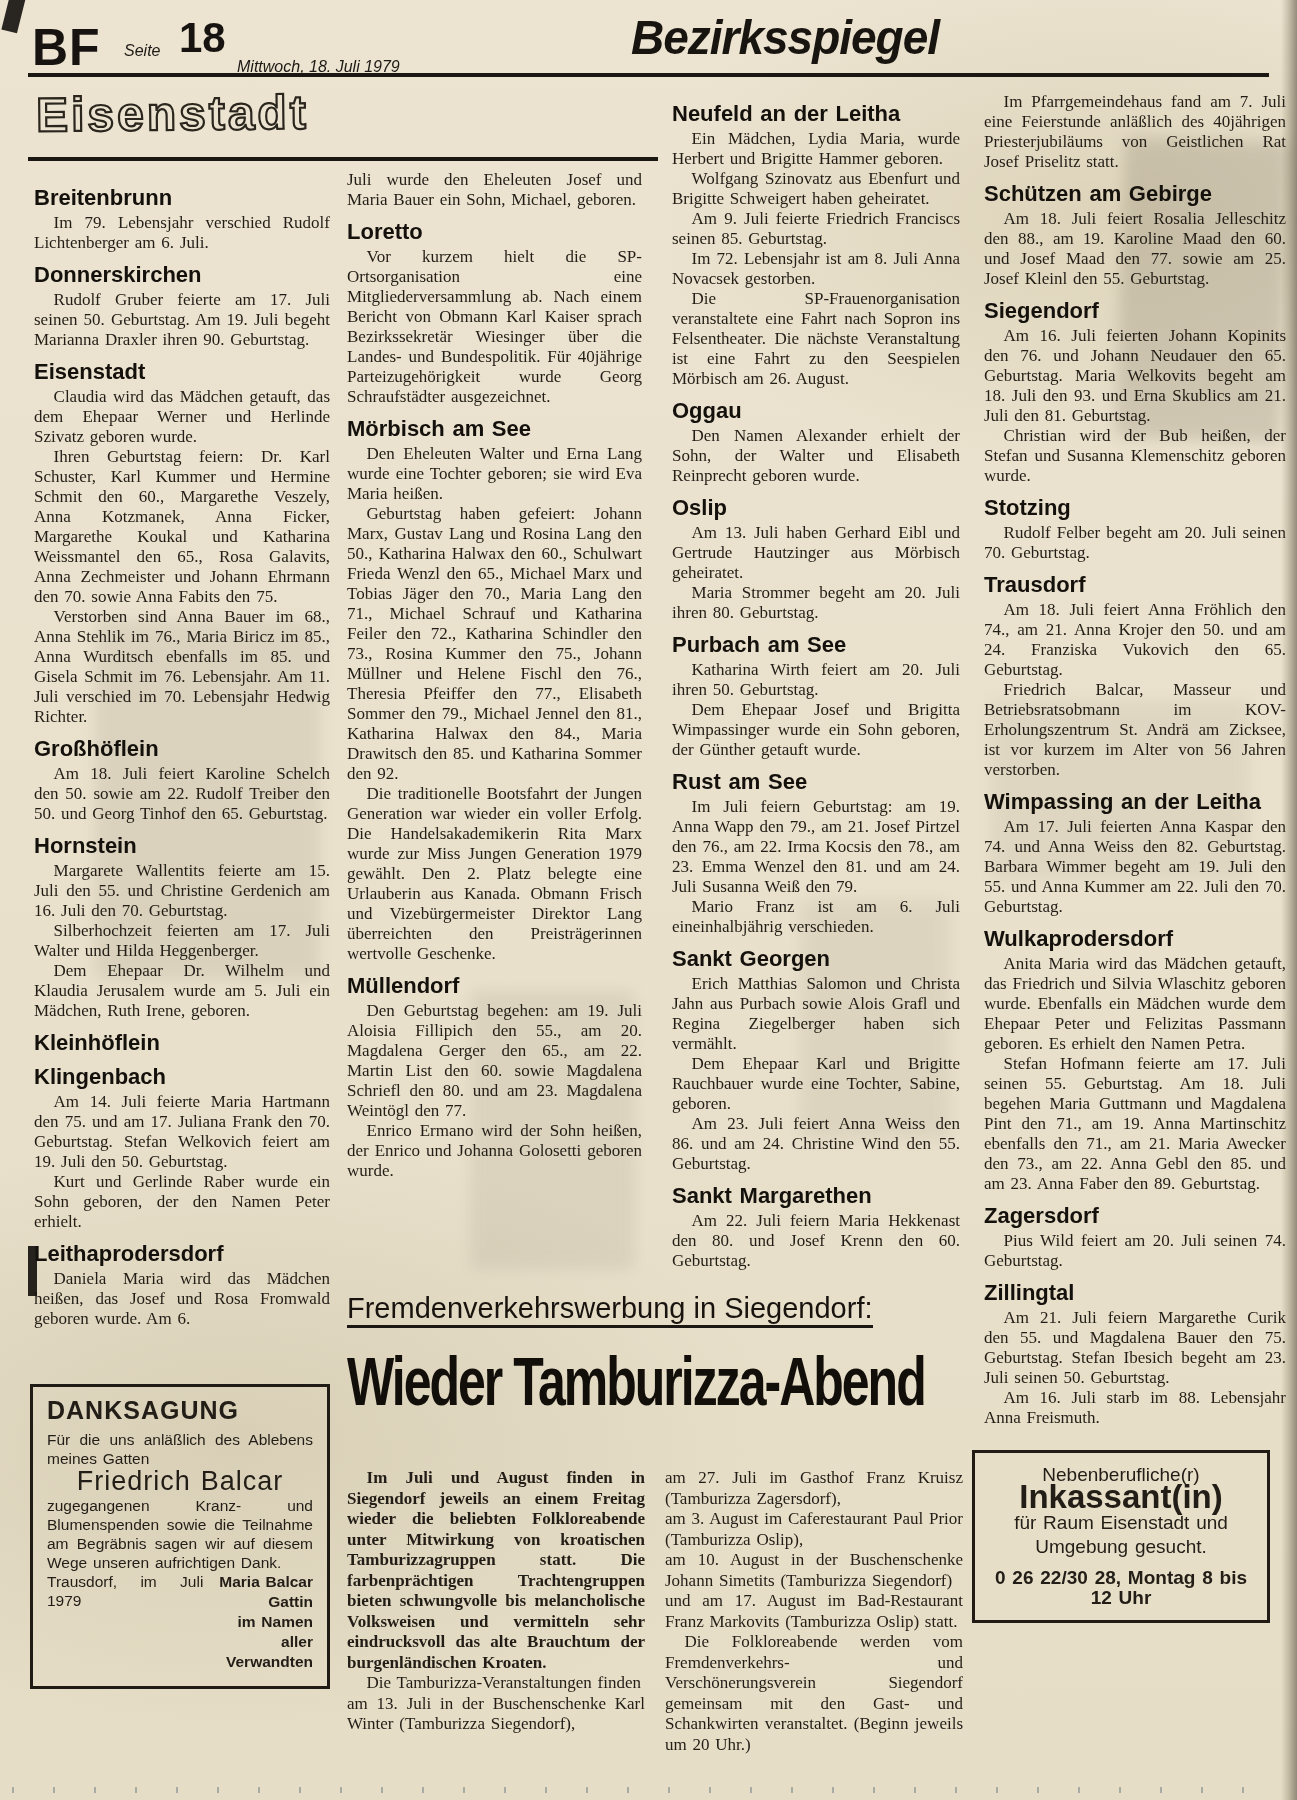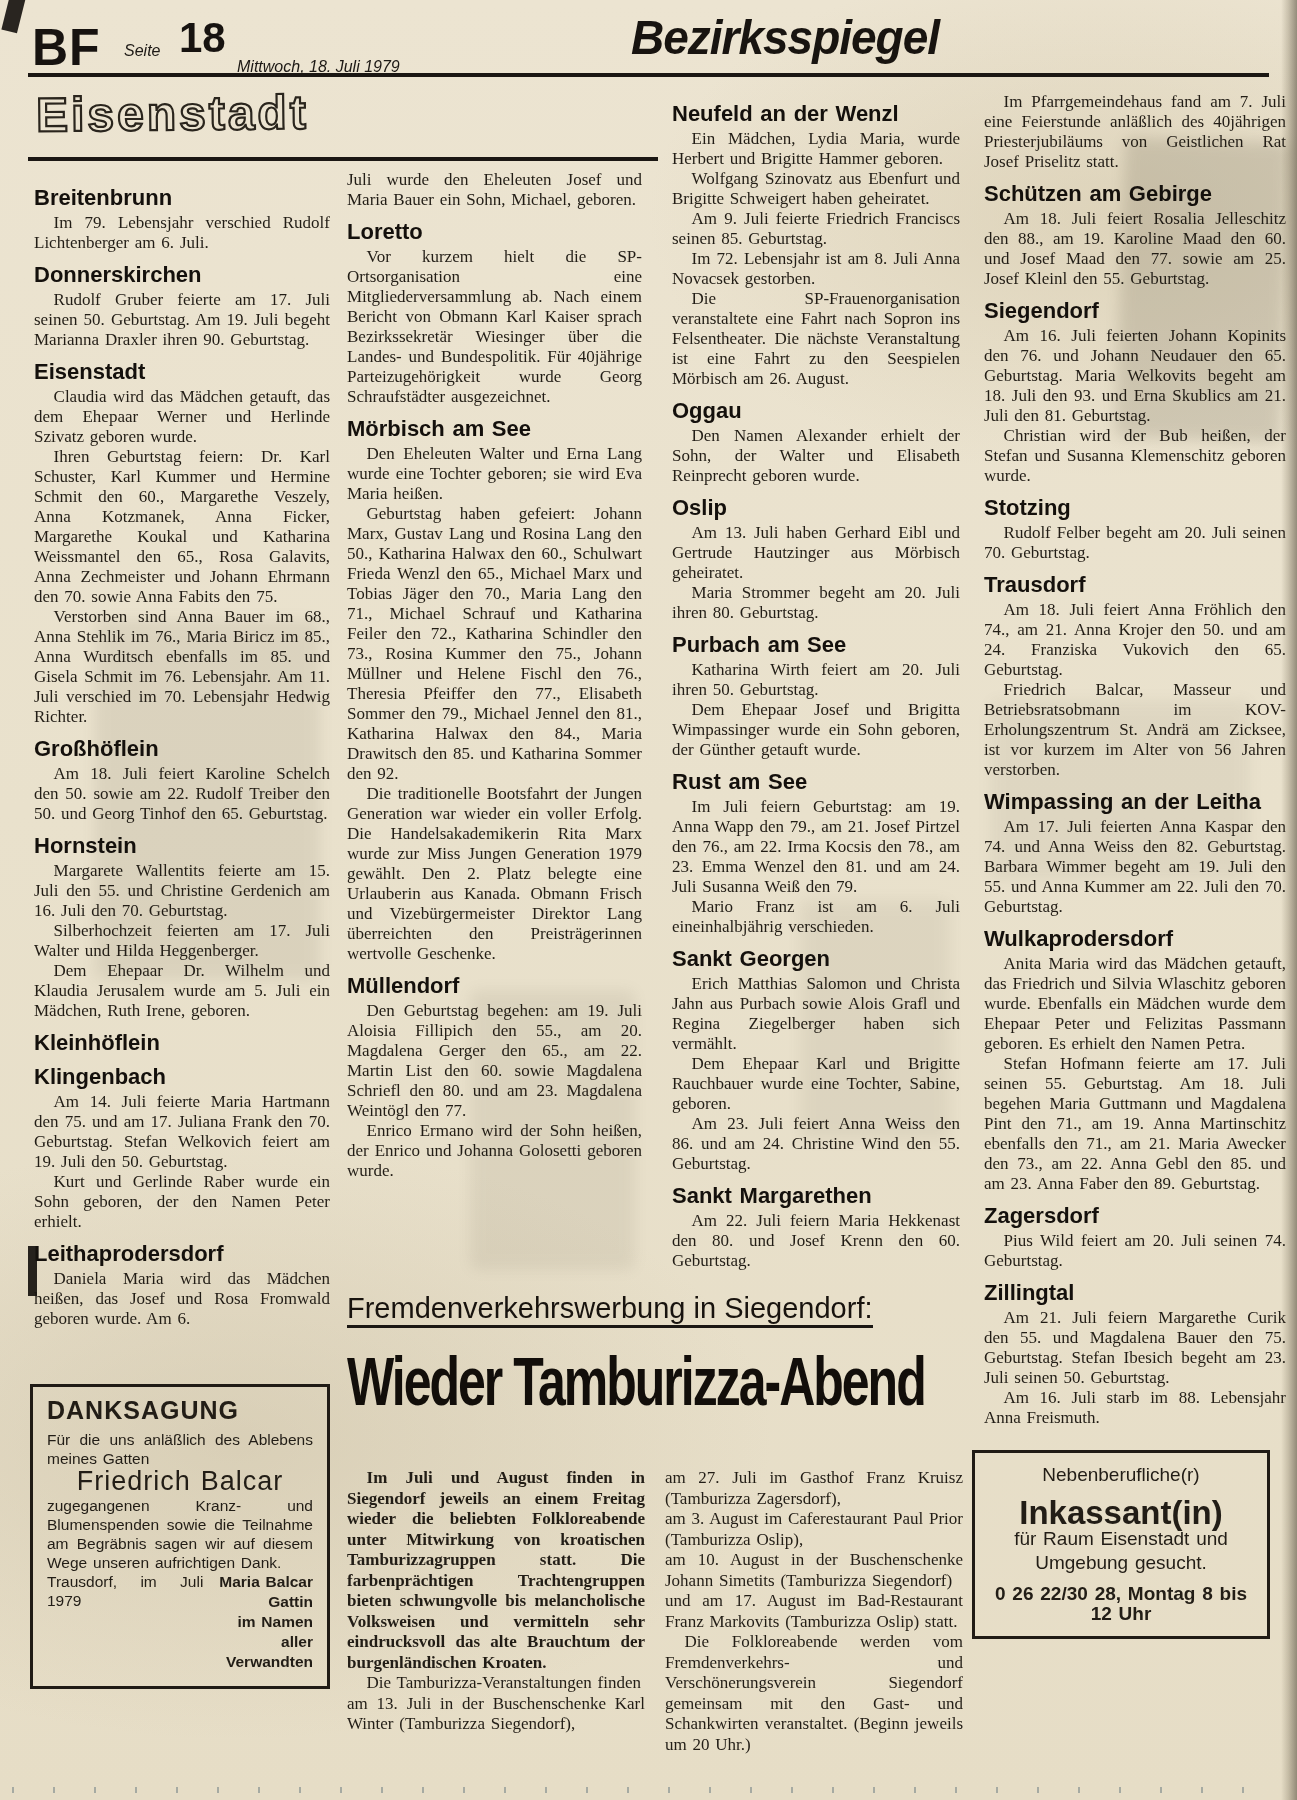--- a/index.html
+++ b/index.html
@@ -48,21 +48,21 @@
   #article{position:absolute;left:347px;top:1292px;width:616px;}
   .kicker{display:inline-block;font-family:"Liberation Sans","DejaVu Sans",sans-serif;
     font-size:29px;color:#18130e;border-bottom:3px solid #1b1713;letter-spacing:0;}
   .headline{font-family:"Liberation Sans","DejaVu Sans",sans-serif;font-weight:900;font-size:50px;
     letter-spacing:-2px;color:#120e0a;margin-top:14px;transform:scaleY(1.38);transform-origin:left top;white-space:nowrap;}
   .artbody{display:flex;gap:20px;margin-top:68px;}
   .artcol{width:298px;font-size:17px;line-height:20.5px;text-align:justify;word-spacing:.09em;}
   
   .adbox{border:3px solid #201b15;margin:22px 0 0 -12px;width:272px;padding:12px 10px 12px 10px;
     font-family:"Liberation Sans","DejaVu Sans",sans-serif;text-align:center;}
-  .ad-line1{font-size:19px;margin-bottom:18px;}
+  .ad-line1{font-size:19px;margin-bottom:2px;}
   .ad-title{font-size:33px;font-weight:900;letter-spacing:0;margin:2px 0 4px 0;}
   .ad-line2{font-size:19px;line-height:24px;}
   .ad-phone{font-size:19px;font-weight:700;margin-top:9px;}
   
   .edge-right{position:absolute;right:0;top:0;width:16px;height:1800px;
     background:linear-gradient(90deg,rgba(0,0,0,0) 0,rgba(104,94,72,.25) 45%,rgba(62,54,40,.5) 100%);}
   .corner-mark{position:absolute;left:6px;top:-8px;width:16px;height:40px;background:#14100c;transform:rotate(14deg);opacity:.9;}
   .left-bar{position:absolute;left:28px;top:1246px;width:9px;height:50px;background:#16120e;opacity:.92;}
   .ghost{position:absolute;filter:blur(7px);opacity:.14;background:#5e5744;border-radius:8px;}
   .g1{left:1120px;top:140px;width:165px;height:300px;transform:rotate(2deg);opacity:.18;}
@@ -139,21 +139,21 @@
       <p class="para">Vor kurzem hielt die SP-Ortsorganisation eine Mitgliederversammlung ab. Nach einem Bericht von Obmann Karl Kaiser sprach Bezirkssekretär Wiesinger über die Landes- und Bundespolitik. Für 40jährige Parteizugehörigkeit wurde Georg Schraufstädter ausgezeichnet.</p>
       <h2 class="town">Mörbisch am See</h2>
       <p class="para">Den Eheleuten Walter und Erna Lang wurde eine Tochter geboren; sie wird Eva Maria heißen.</p>
       <p class="para">Geburtstag haben gefeiert: Johann Marx, Gustav Lang und Rosina Lang den 50., Katharina Halwax den 60., Schulwart Frieda Wenzl den 65., Michael Marx und Tobias Jäger den 70., Maria Lang den 71., Michael Schrauf und Katharina Feiler den 72., Katharina Schindler den 73., Rosina Kummer den 75., Johann Müllner und Helene Fischl den 76., Theresia Pfeiffer den 77., Elisabeth Sommer den 79., Michael Jennel den 81., Katharina Halwax den 84., Maria Drawitsch den 85. und Katharina Sommer den 92.</p>
       <p class="para">Die traditionelle Bootsfahrt der Jungen Generation war wieder ein voller Erfolg. Die Handelsakademikerin Rita Marx wurde zur Miss Jungen Generation 1979 gewählt. Den 2. Platz belegte eine Urlauberin aus Kanada. Obmann Frisch und Vizebürgermeister Direktor Lang überreichten den Preisträgerinnen wertvolle Geschenke.</p>
       <h2 class="town">Müllendorf</h2>
       <p class="para">Den Geburtstag begehen: am 19. Juli Aloisia Fillipich den 55., am 20. Magdalena Gerger den 65., am 22. Martin List den 60. sowie Magdalena Schriefl den 80. und am 23. Magdalena Weintögl den 77.</p>
       <p class="para">Enrico Ermano wird der Sohn heißen, der Enrico und Johanna Golosetti geboren wurde.</p>
     </div>
   <div class="col" id="col3">
-      <h2 class="town">Neufeld an der Wenzl</h2>
+      <h2 class="town">Neufeld an der Leitha</h2>
       <p class="para">Ein Mädchen, Lydia Maria, wurde Herbert und Brigitte Hammer geboren.</p>
       <p class="para">Wolfgang Szinovatz aus Ebenfurt und Brigitte Schweigert haben geheiratet.</p>
       <p class="para">Am 9. Juli feierte Friedrich Franciscs seinen 85. Geburtstag.</p>
       <p class="para">Im 72. Lebensjahr ist am 8. Juli Anna Novacsek gestorben.</p>
       <p class="para">Die SP-Frauenorganisation veranstaltete eine Fahrt nach Sopron ins Felsentheater. Die nächste Veranstaltung ist eine Fahrt zu den Seespielen Mörbisch am 26. August.</p>
       <h2 class="town">Oggau</h2>
       <p class="para">Den Namen Alexander erhielt der Sohn, der Walter und Elisabeth Reinprecht geboren wurde.</p>
       <h2 class="town">Oslip</h2>
       <p class="para">Am 13. Juli haben Gerhard Eibl und Gertrude Hautzinger aus Mörbisch geheiratet.</p>
       <p class="para">Maria Strommer begeht am 20. Juli ihren 80. Geburtstag.</p>

